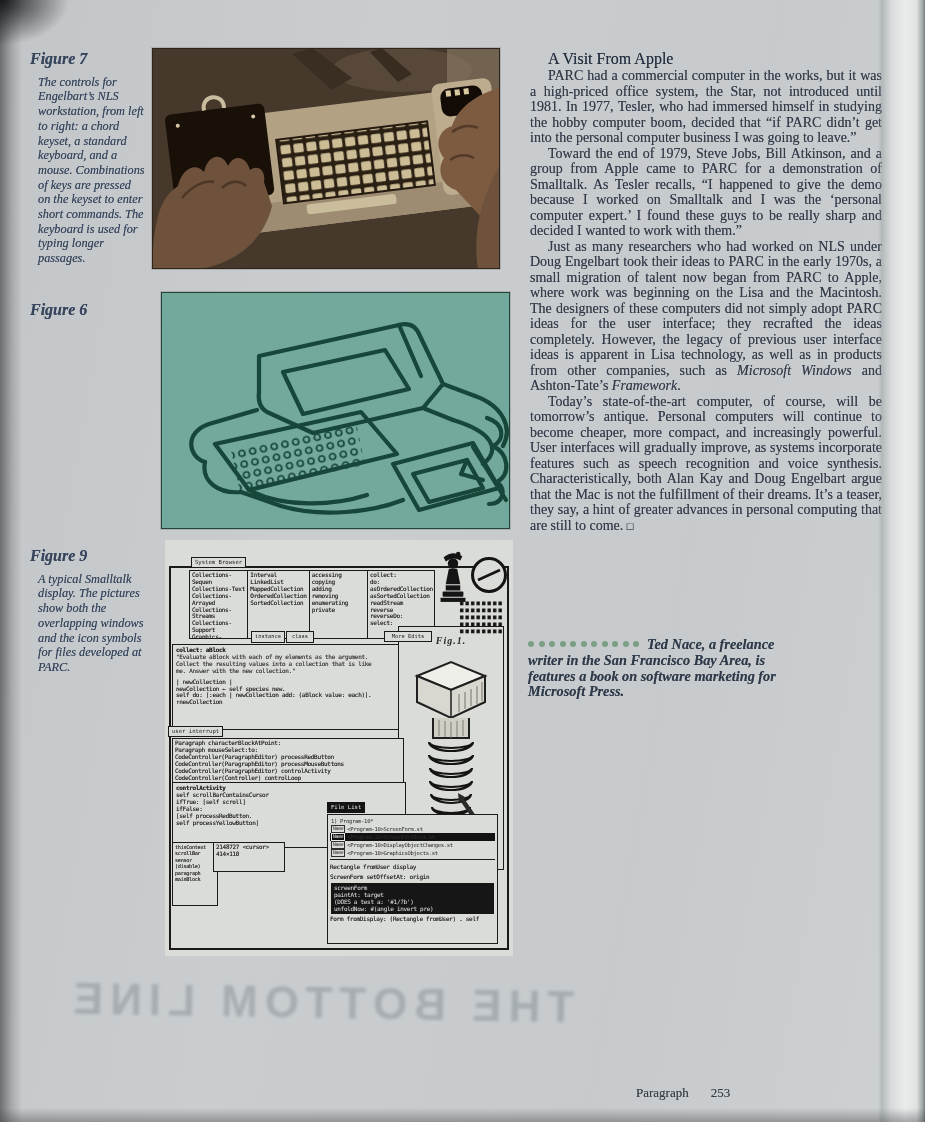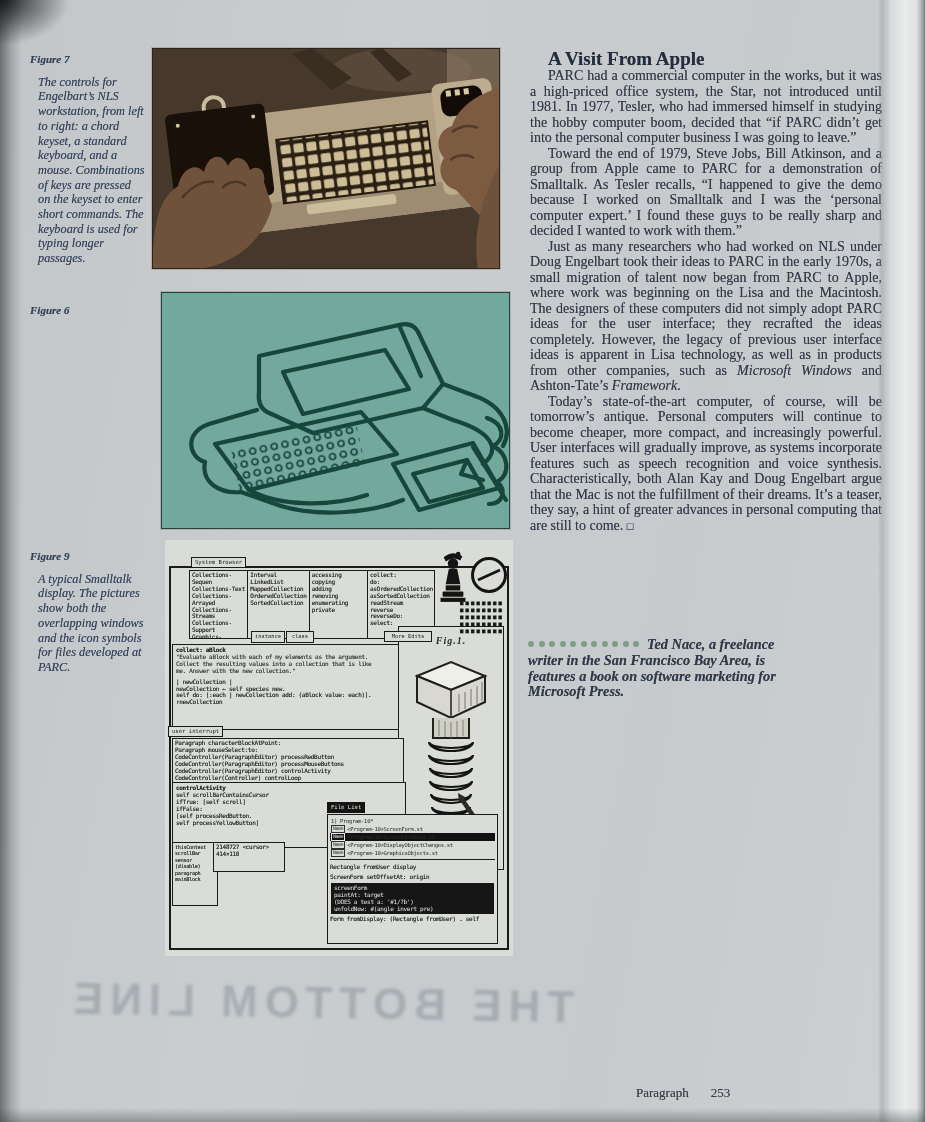--- a/index.html
+++ b/index.html
@@ -15,21 +15,21 @@
     background:radial-gradient(ellipse at 0% 0%,rgba(18,20,22,.95),rgba(18,20,22,0) 70%);}
   .edge-right{position:absolute;right:0;top:0;width:47px;height:1122px;z-index:40;pointer-events:none;
     background:linear-gradient(to right,rgba(200,204,206,0) 0%,rgba(150,156,158,.45) 8%,#d8dbdb 28%,#eaecec 58%,#dfe2e1 82%,#9aa1a2 96%,#6e7678 100%);}
   .edge-bottom{position:absolute;left:0;bottom:0;width:925px;height:14px;z-index:40;pointer-events:none;
     background:linear-gradient(to bottom,rgba(70,74,76,0),rgba(60,64,66,.4));}
 
   
   .cap{position:absolute;left:30px;width:124px;color:#36455c;
        font-style:italic;font-size:12.3px;line-height:14.7px;
        text-shadow:0 0 .6px rgba(54,69,92,.7);}
-  .cap h4{margin:0 0 2px 0;font-size:11px;font-weight:bold;font-style:italic;}
+  .cap h4{margin:0 0 2px 0;font-size:16px;font-weight:bold;font-style:italic;}
   .cap p{margin:8px;}
 
   
   .fig{position:absolute;box-shadow:0 0 0 1px rgba(90,90,80,.25);}
   #fig7{left:152px;top:48px;width:348px;height:221px;}
   #fig8{left:161px;top:292px;width:349px;height:237px;}
   #fig9{left:165px;top:540px;width:348px;height:416px;background:#dadcd7;box-shadow:none;}
 
   
   .st-frame{position:absolute;left:4px;top:26px;width:336px;height:380px;border:2px solid #1a1a1a;}
@@ -56,21 +56,21 @@
         padding:0 1px;margin-right:2px;vertical-align:1px;}
   .blackblock{background:#161616;color:#e6e6e6;padding:2px 3px;margin:2px 1px;
         text-shadow:none;}
   .figlabel{font-family:"Liberation Serif",serif;font-style:italic;font-weight:bold;
         font-size:10px;letter-spacing:1px;text-align:center;color:#2b2b2b;margin-top:8px;}
 
   
   .article{position:absolute;left:530px;top:50px;width:352px;color:#333b49;
            font-size:14px;line-height:15.5px;text-align:justify;
            text-shadow:0 0 .6px rgba(51,59,73,.65);}
-  .article h3{margin:0 0 1px 18px;font-size:19px;line-height:17px;font-weight:bold;color:#232d3d;}
+  .article h3{margin:0 0 1px 18px;font-size:16px;line-height:17px;font-weight:normal;color:#232d3d;}
   .article p{margin:0;text-indent:18px;}
   .endmark{font-size:11px;}
 
   
   .bio{position:absolute;left:528px;top:637px;width:282px;font-size:14.3px;line-height:15.8px;
        color:#2f3a49;text-shadow:0 0 .6px rgba(47,58,73,.6);}
   .bio em{font-style:italic;font-weight:600;}
   .dots i{display:inline-block;width:6px;height:6px;border-radius:50%;
           margin-right:4.5px;vertical-align:2px;opacity:.85;}
 

